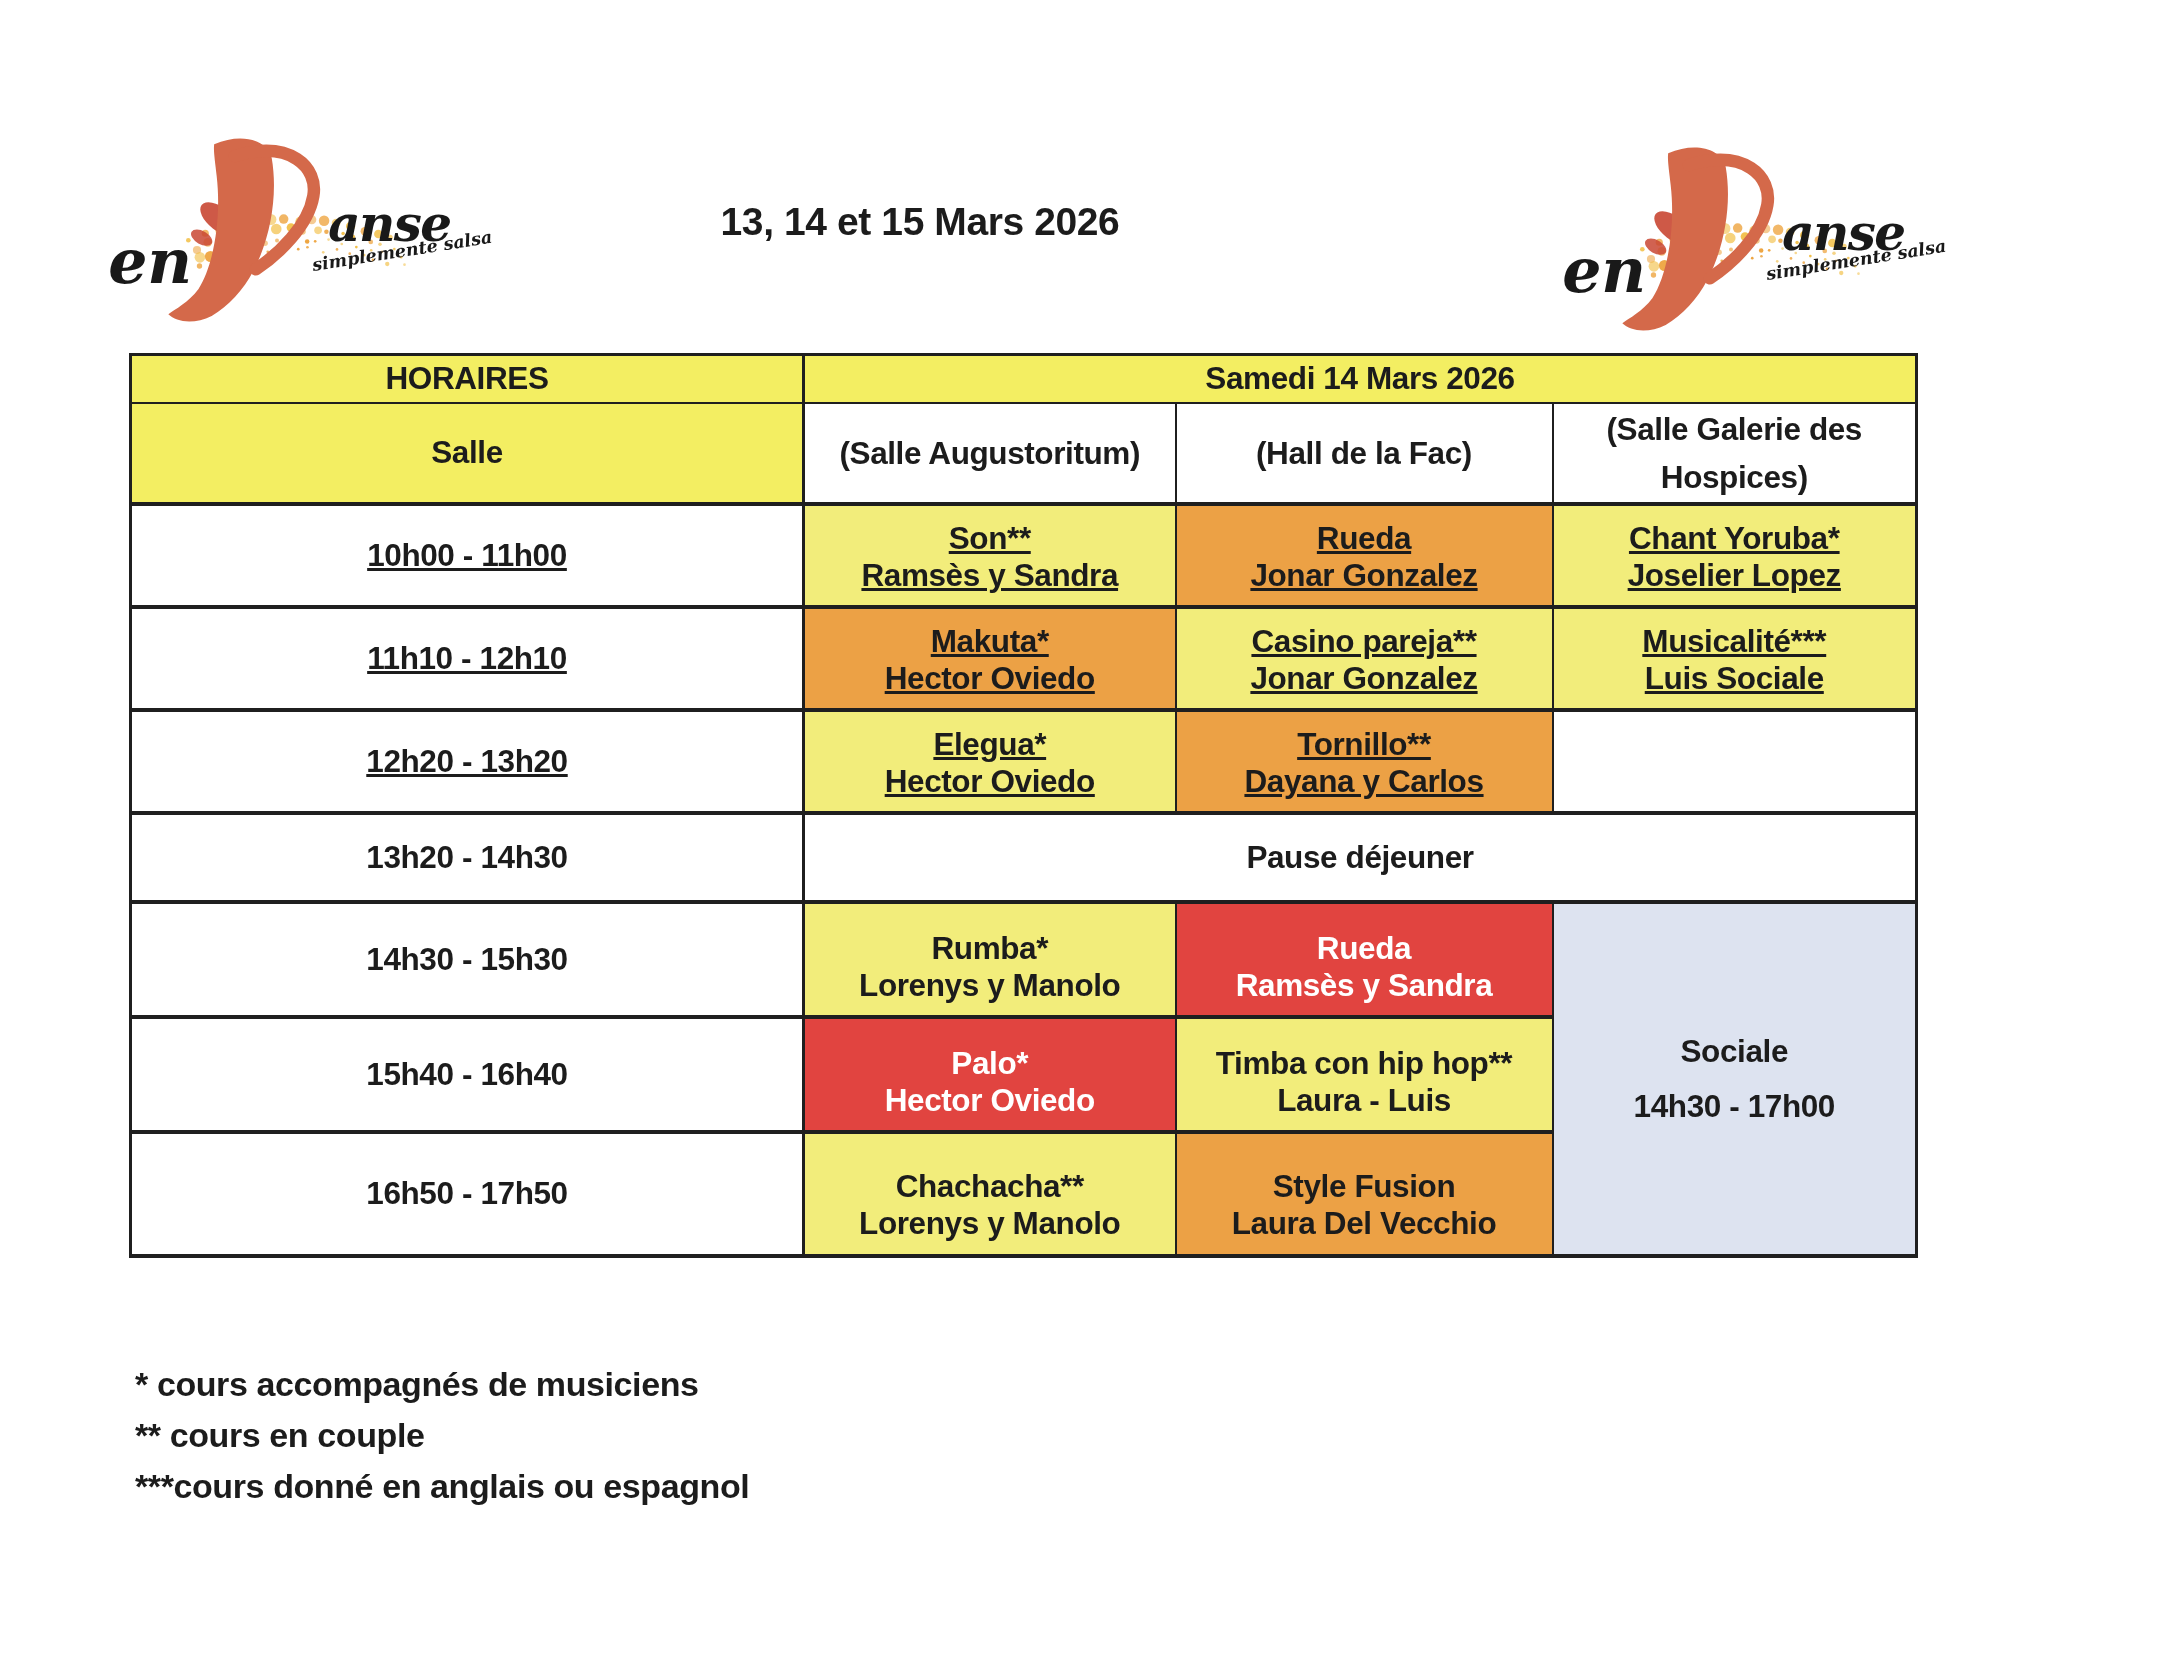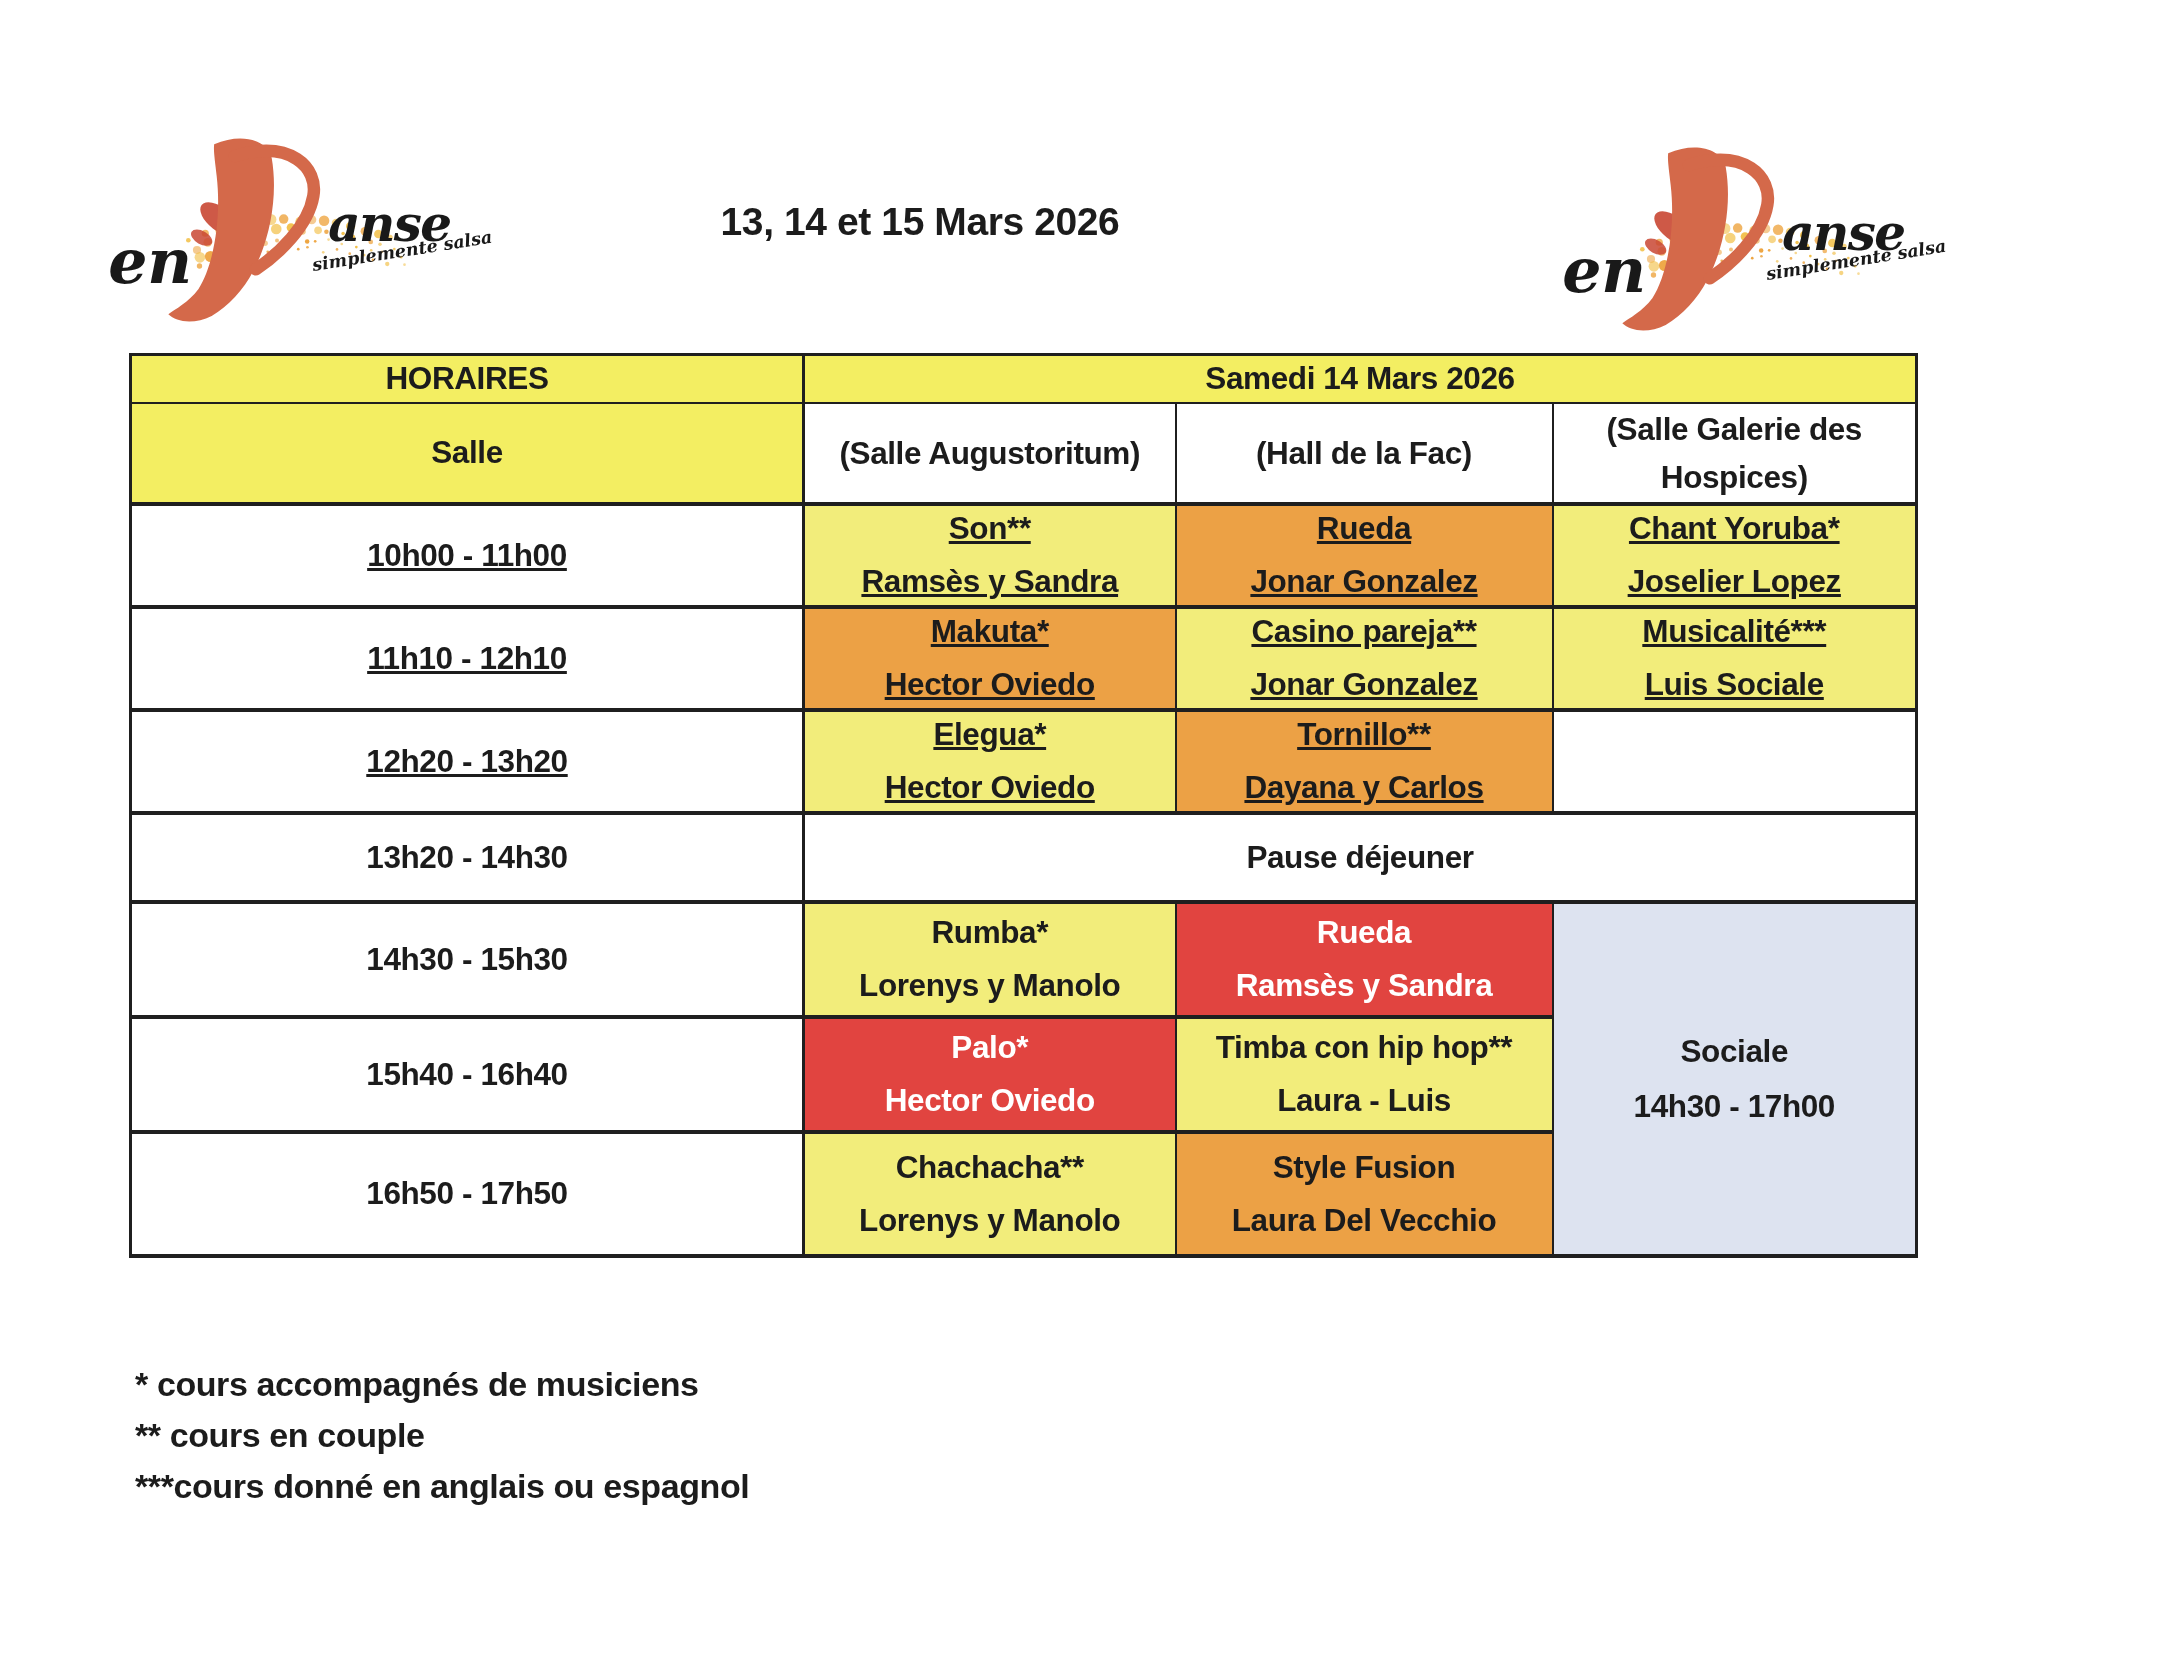--- a/index.html
+++ b/index.html
@@ -39,22 +39,22 @@
   .tr-h2{height:101px;}
   .tr-time{height:103px;text-decoration:underline;}
   .tr-pause{height:89px;}
   .tr-r56{height:115px;}
   .tr-r7{height:124px;}
   .h1td{background:var(--header-yellow);font-size:34px;}
   .salle{background:var(--header-yellow);font-size:32px;}
   .roomhead{background:#ffffff;font-size:32px;line-height:48px;padding:0 12px;}
   .timecell{background:#ffffff;font-size:32px;}
   .pausecell{background:#ffffff;font-size:34px;}
-  .duo{display:flex;flex-direction:column;justify-content:center;
-       box-sizing:border-box;padding:6.8px 3.4px;gap:16px;}
+  .duo{display:flex;flex-direction:column;justify-content:flex-end;
+       box-sizing:border-box;padding:6.8px 3.4px;}
   .tr-time .duo{height:92px;}
   .tr-r56 .duo{height:104px;}
   .tr-r7 .duo{height:111px;}
   .social{background:var(--social);}
   .social .duo2{display:flex;flex-direction:column;gap:18px;}
 
   
   table.legend{
     position:absolute;left:129px;top:1288px;width:1423px;
     border-collapse:collapse;table-layout:fixed;

